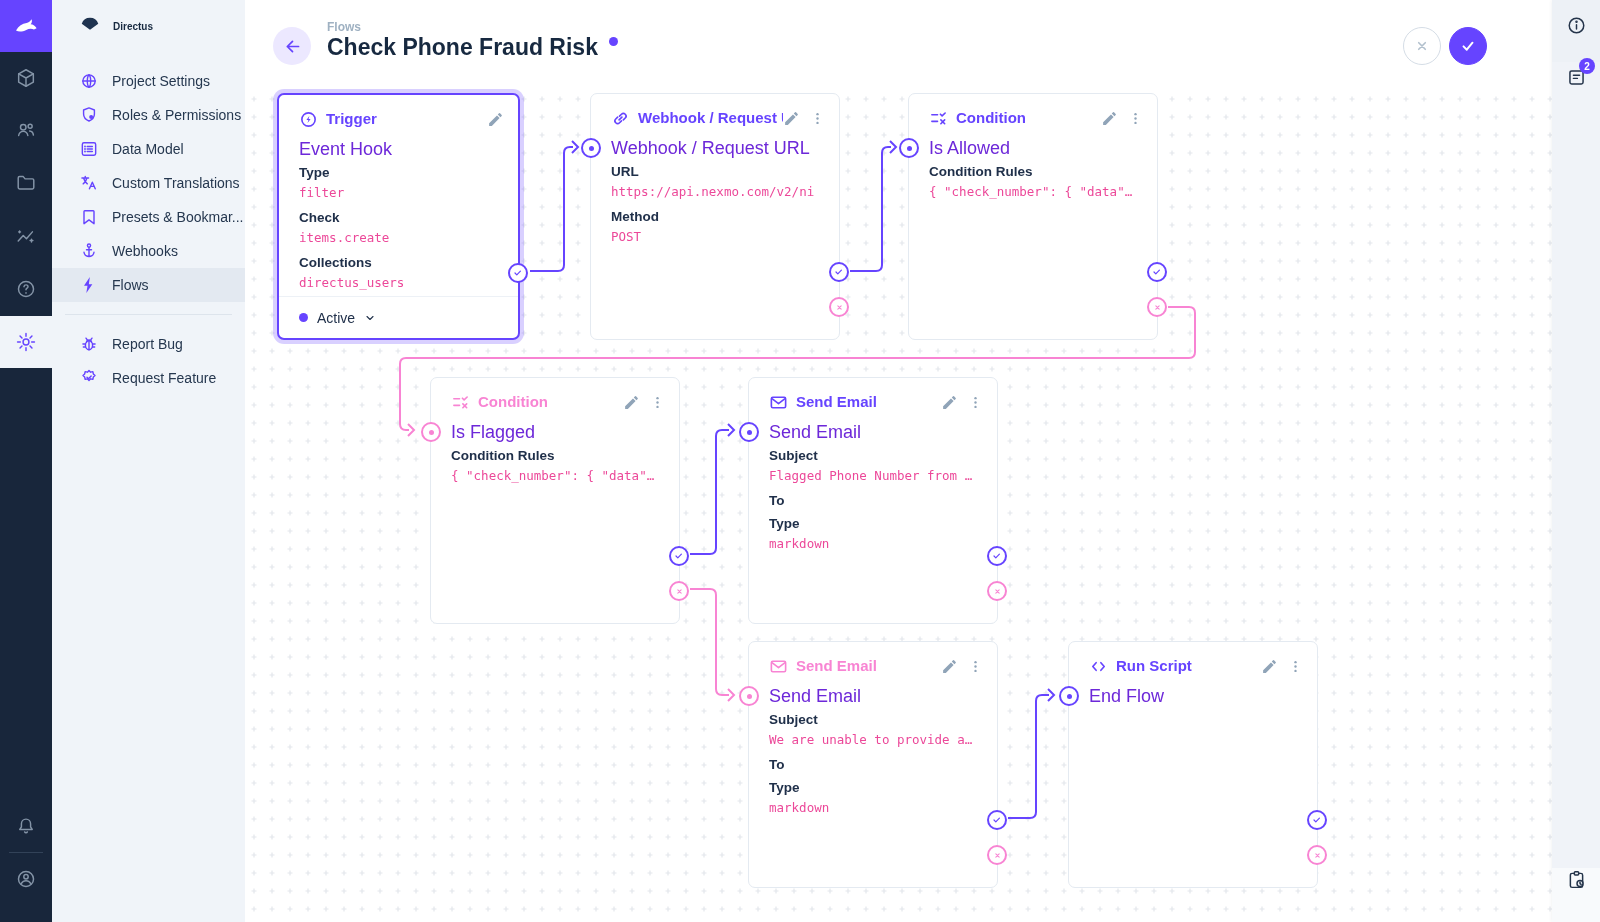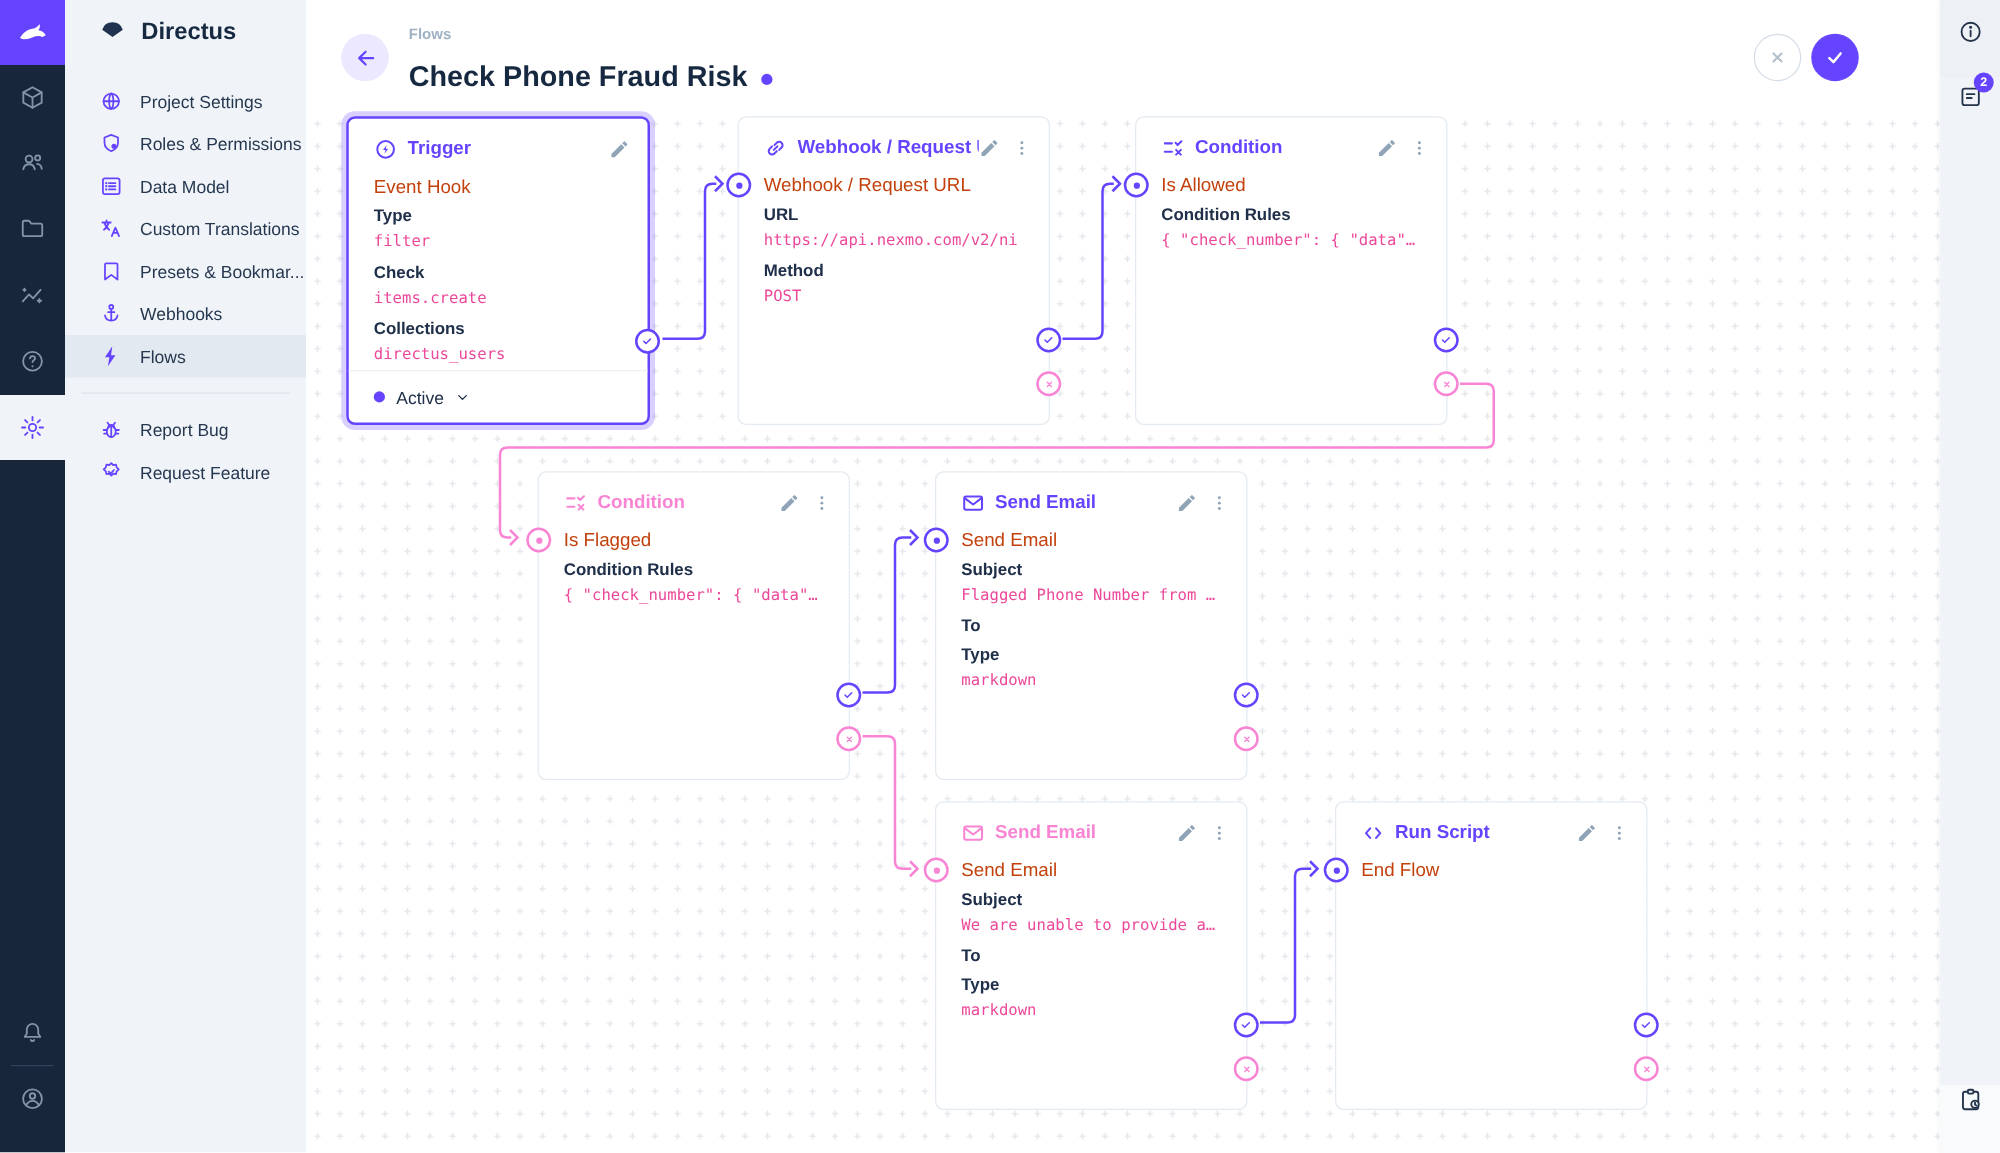--- a/index.html
+++ b/index.html
@@ -17,21 +17,21 @@
   .logo{width:52px;height:52px;background:var(--accent);display:flex;align-items:center;justify-content:center;cursor:pointer}
   .rail-btn{position:absolute;left:0;width:52px;height:52px;border:0;background:transparent;display:flex;align-items:center;justify-content:center;cursor:pointer}
   .rail-btn svg{stroke:#8494a7;fill:none;stroke-width:1.6;stroke-linecap:round;stroke-linejoin:round}
   .rail-btn.active{background:var(--sidebar-bg)}
   .rail-btn.active svg{stroke:var(--accent)}
   .rail-divider{position:absolute;left:9px;width:34px;height:1px;background:#324258}
 
   
   #sidebar{position:absolute;left:52px;top:0;width:193px;height:922px;background:var(--sidebar-bg)}
   .project-header{height:52px;display:flex;align-items:center;gap:12px;padding-left:27px;cursor:pointer}
-  .project-header span{font-size:19px;font-weight:700;color:var(--text-dark)}
+  .project-header span{font-size:10px;font-weight:700;color:var(--text-dark)}
   #sidebar nav{padding-top:12px}
   .nav-item{height:34px;display:flex;align-items:center;gap:13px;padding-left:27px;font-size:14px;font-weight:500;color:#25374f;cursor:pointer;white-space:nowrap}
   .nav-item svg{flex:0 0 auto;stroke:var(--accent);fill:none;stroke-width:1.7;stroke-linecap:round;stroke-linejoin:round}
   .nav-item.active{background:var(--active-item-bg)}
   .nav-item.muted{color:#a9bac9;cursor:default}
   .nav-item.muted svg{stroke:#a9bac9}
   .nav-divider{height:1px;background:#dde4ec;margin:12px 13px}
 
   
   #main{position:absolute;left:245px;top:0;width:1307px;height:922px;background:#fff;overflow:hidden}
@@ -39,42 +39,42 @@
   #connsvg{position:absolute;left:0;top:0;z-index:1;pointer-events:none}
   .conn{fill:none;stroke:var(--accent);stroke-width:2}
   .conn.rej{stroke:var(--reject)}
 
   
   #page-header{position:absolute;left:0;top:0;width:100%;height:84px;z-index:3}
   .back-btn{position:absolute;left:28px;top:27px;width:38px;height:38px;border-radius:50%;border:0;background:#ece8ff;display:flex;align-items:center;justify-content:center;cursor:pointer}
   .back-btn svg{stroke:var(--accent);fill:none;stroke-width:2;stroke-linecap:round;stroke-linejoin:round}
   .title-block{position:absolute;left:82px;top:20px}
   .breadcrumb{font-size:12px;color:#9fb1c2;font-weight:600;cursor:pointer}
-  .page-title{font-size:23px;font-weight:700;color:var(--text-dark);margin-top:14px;display:flex;align-items:center;gap:11px}
+  .page-title{font-size:23px;font-weight:700;color:var(--text-dark);margin-top:0;display:flex;gap:11px}
   .unsaved-dot{width:9px;height:9px;border-radius:50%;background:var(--accent);margin-top:3px}
   .hdr-actions{position:absolute;right:65px;top:27px;display:flex;gap:8px;flex-direction:row-reverse}
   .circle-btn{width:38px;height:38px;border-radius:50%;display:flex;align-items:center;justify-content:center;cursor:pointer;border:1.5px solid #d5dde6;background:#fff}
   .circle-btn svg{stroke:#b2c0cd;fill:none;stroke-width:2;stroke-linecap:round}
   .circle-btn.primary{background:var(--accent);border-color:var(--accent)}
   .circle-btn.primary svg{stroke:#fff;stroke-width:2.4;stroke-linejoin:round}
 
   
   .card{position:absolute;width:250px;height:247px;background:#fff;border:1.5px solid var(--card-border);border-radius:7px;z-index:2}
   .card.trigger{width:243px;border:2px solid var(--accent);box-shadow:0 0 0 4px rgba(102,68,255,.25)}
   .card-head{display:flex;align-items:center;padding:15px 14px 0 20px}
   .chead-left{display:flex;align-items:flex-start;gap:8px;flex:1;min-width:0}
   .chead-left svg{flex:0 0 auto}
   .cicon{stroke:var(--accent);fill:none;stroke-width:1.7;stroke-linecap:round;stroke-linejoin:round}
   .ctitle{font-size:15px;font-weight:700;color:var(--accent);white-space:nowrap;overflow:hidden}
   .card.rej-in .ctitle{color:var(--reject)}
   .card.rej-in .cicon{stroke:var(--reject)}
   .chead-actions{display:flex;align-items:center;gap:10px}
   .chead-actions svg{cursor:pointer}
   .card-body{padding:10px 18px 0 20px}
-  .fname{font-size:15px;line-height:21px;color:#c2410c}
+  .fname{font-size:18px;line-height:21px;color:#6d28d9}
   .flabel{font-size:13.5px;font-weight:700;line-height:21px;color:#20304a;margin-top:2px}
   .fvalue{font-family:"DejaVu Sans Mono",monospace;font-size:12.5px;line-height:19px;color:#ec4899;white-space:nowrap;overflow:hidden;margin-bottom:5px}
   .fvalue:empty{display:none}
   .card-footer{position:absolute;left:0;right:0;bottom:0;height:42px;border-top:1px solid #edf1f6;display:flex;align-items:center;gap:9px;padding:0 20px;cursor:pointer}
   .status-dot{width:9px;height:9px;border-radius:50%;background:var(--accent)}
   .card-footer span{font-size:14px;color:#20304a}
   .card-footer svg{stroke:#20304a;fill:none;stroke-width:1.8;stroke-linecap:round;stroke-linejoin:round}
 
   
   .attach{position:absolute;width:20px;height:20px;border-radius:50%;background:#fff;border:2px solid var(--accent);display:flex;align-items:center;justify-content:center;z-index:4;cursor:pointer}

